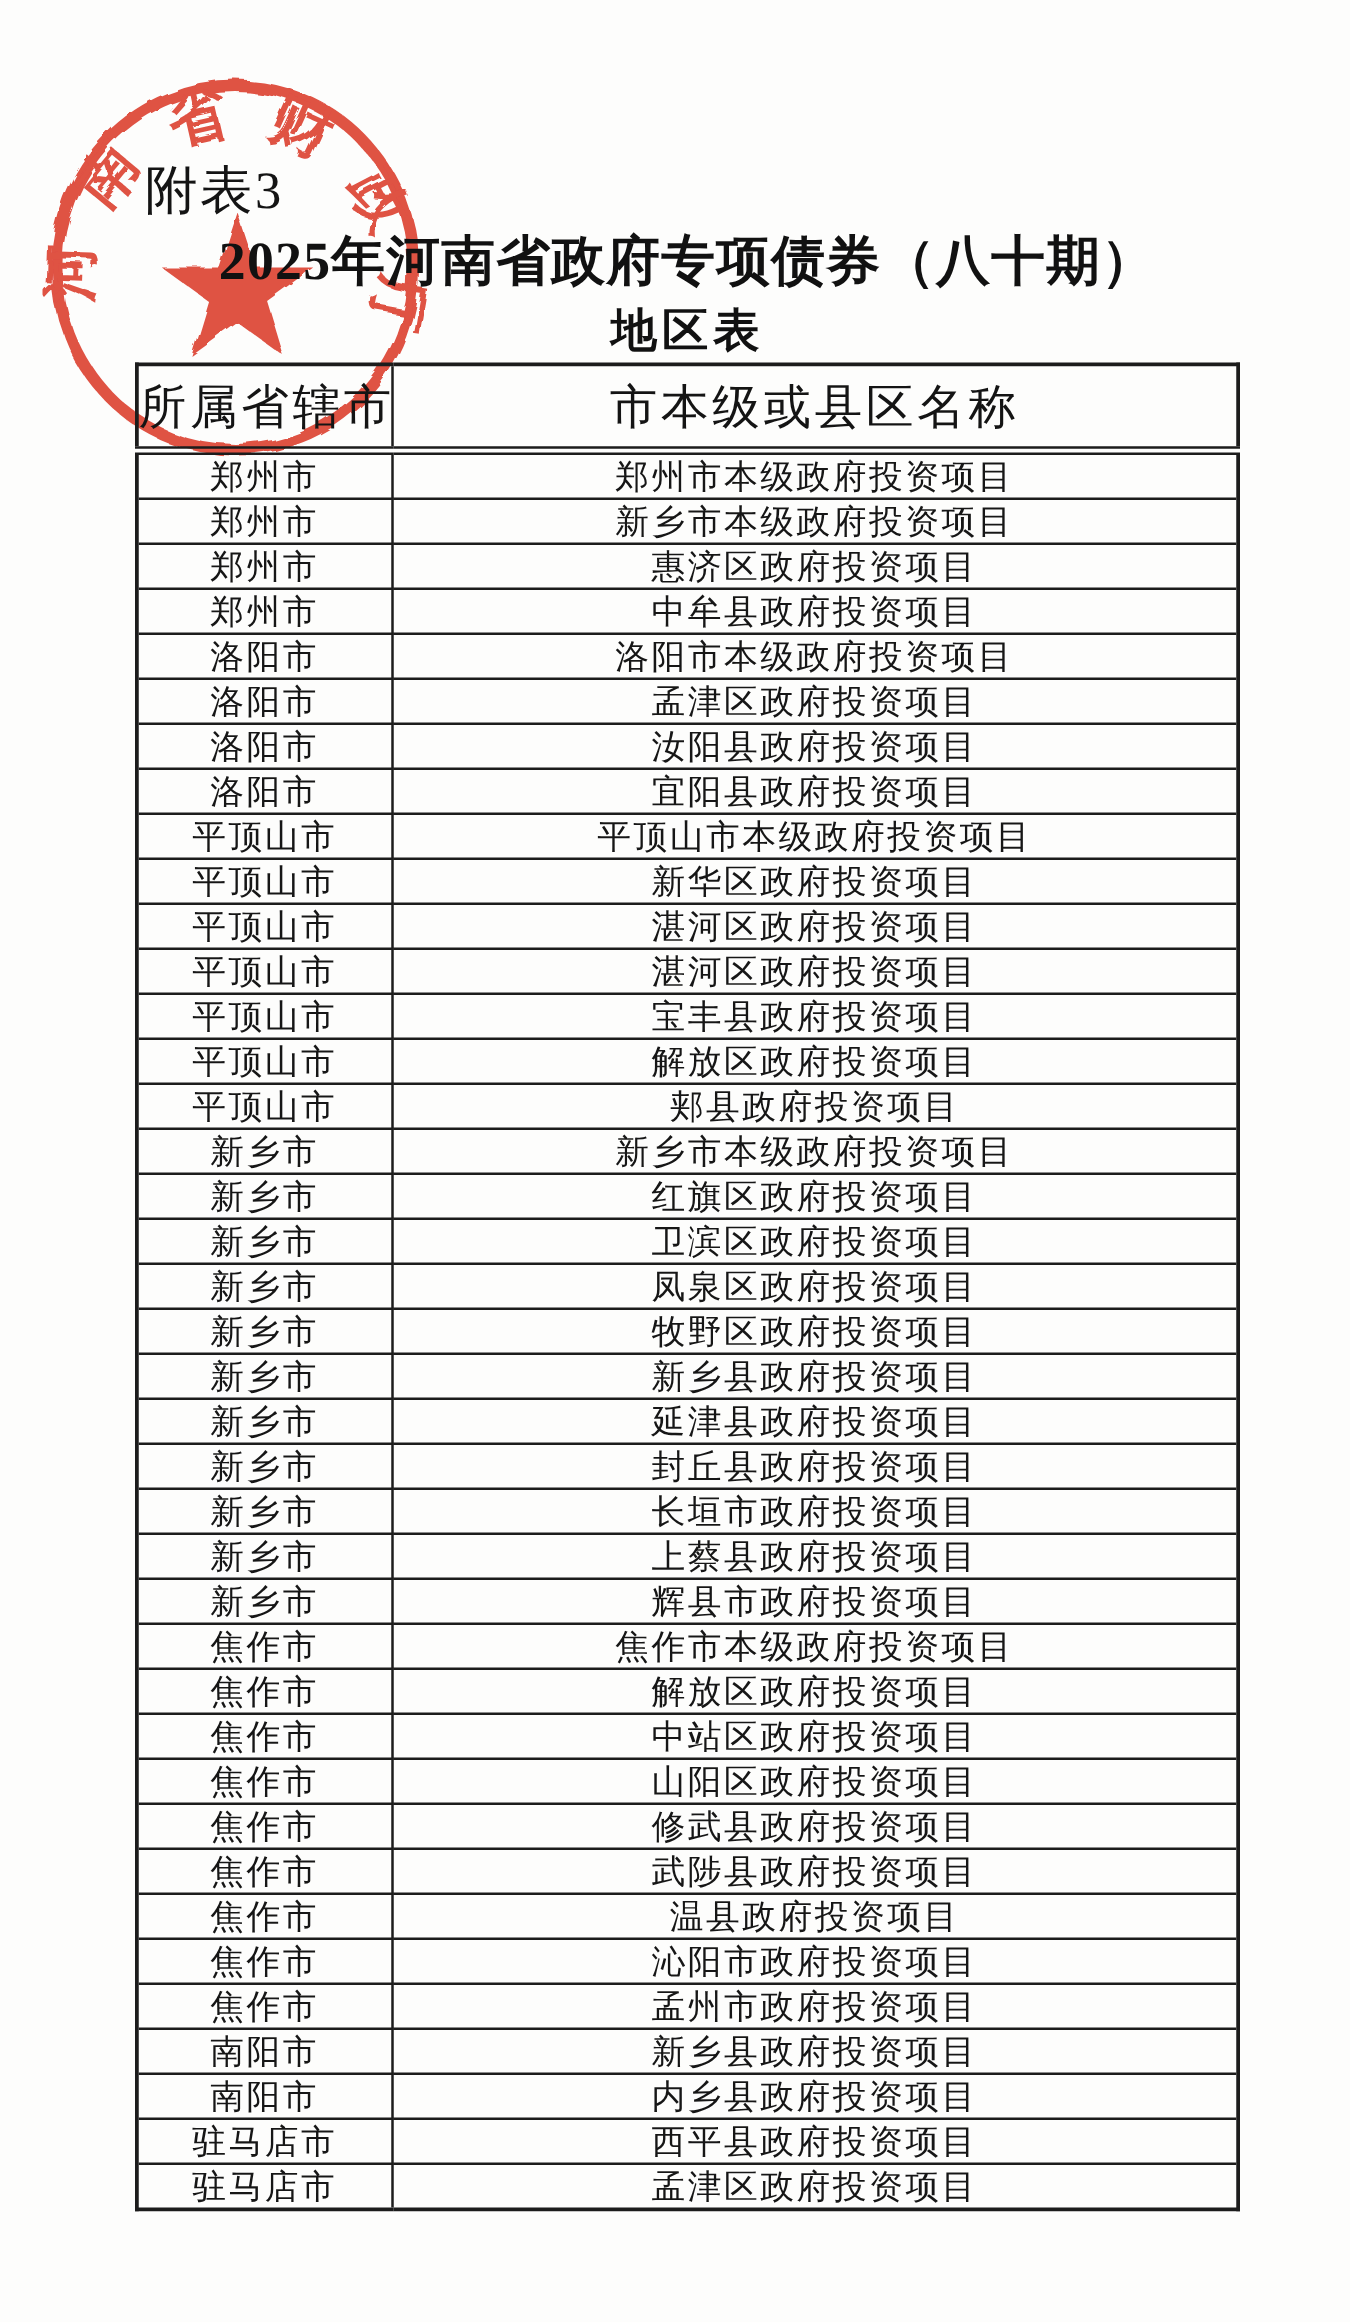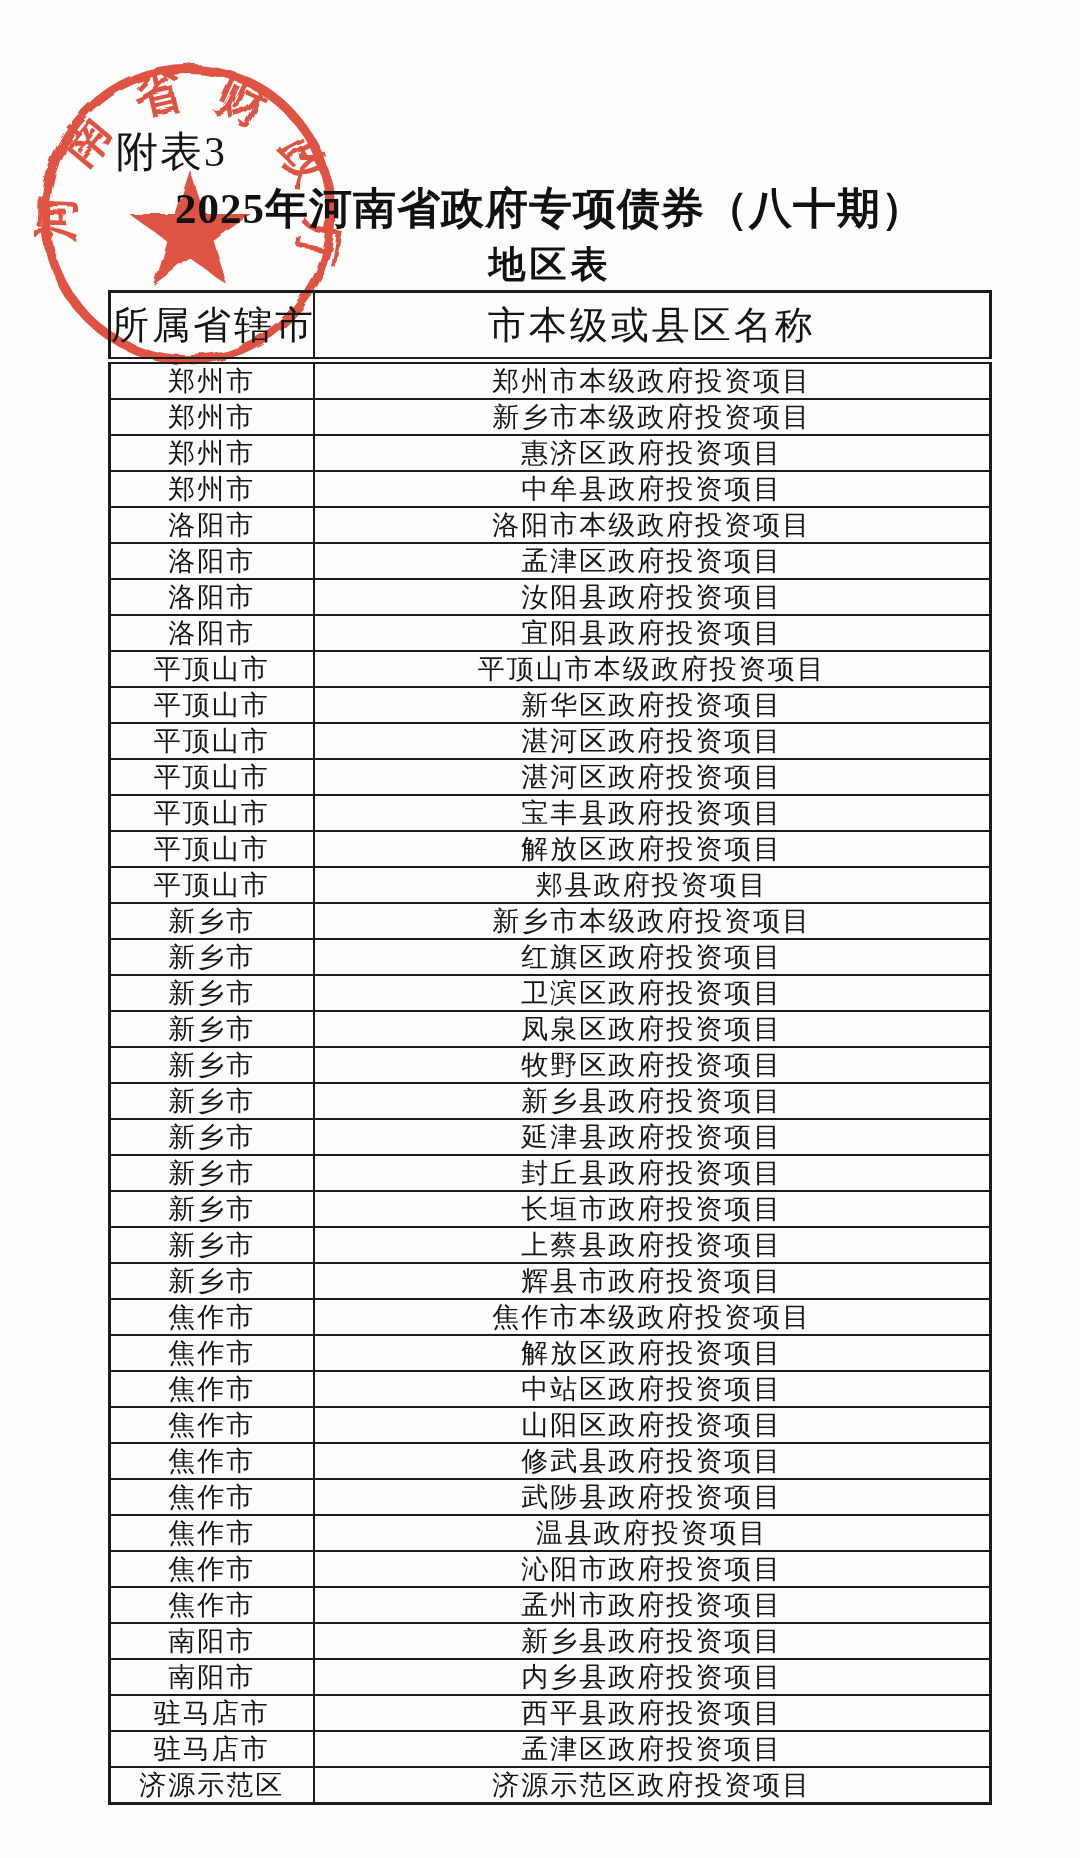--- a/index.html
+++ b/index.html
@@ -293,20 +293,16 @@
   <tr>
     <td>驻马店市</td>
     <td>西平县政府投资项目</td>
   </tr>
 
   <tr>
     <td>驻马店市</td>
     <td>孟津区政府投资项目</td>
   </tr>
 
-  <tr>
-    <td>济源示范区</td>
-    <td>济源示范区政府投资项目</td>
-  </tr>
 </tbody>
   </table>
 
 </div>
 
 </body></html>

